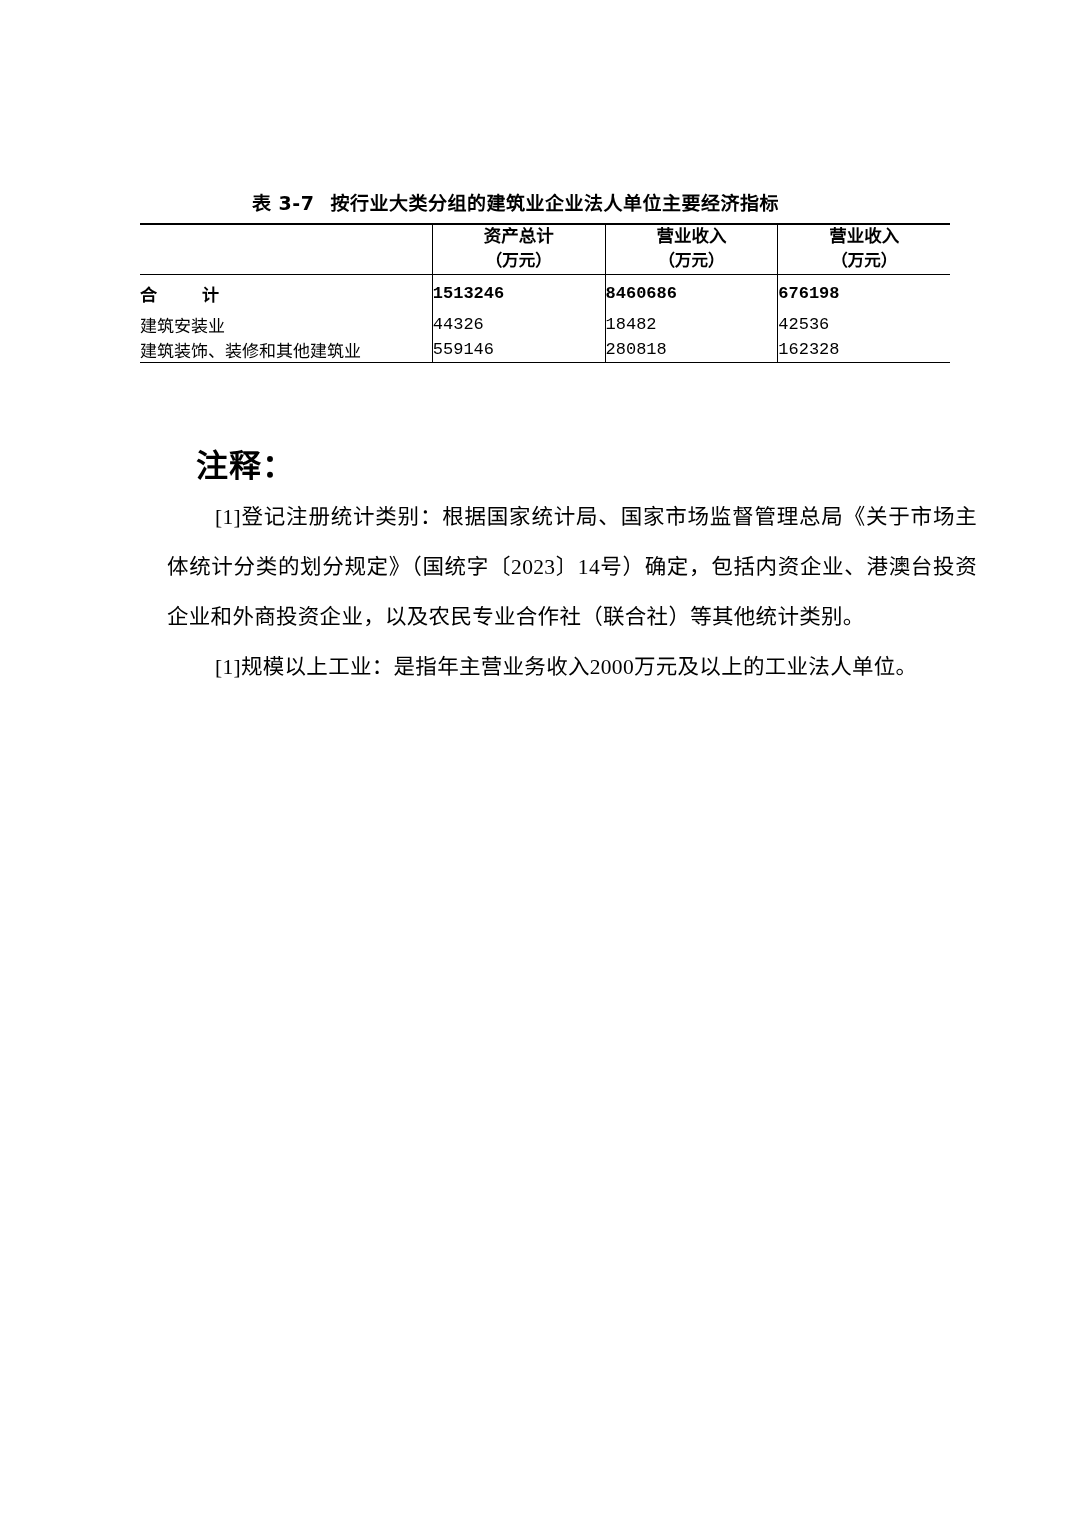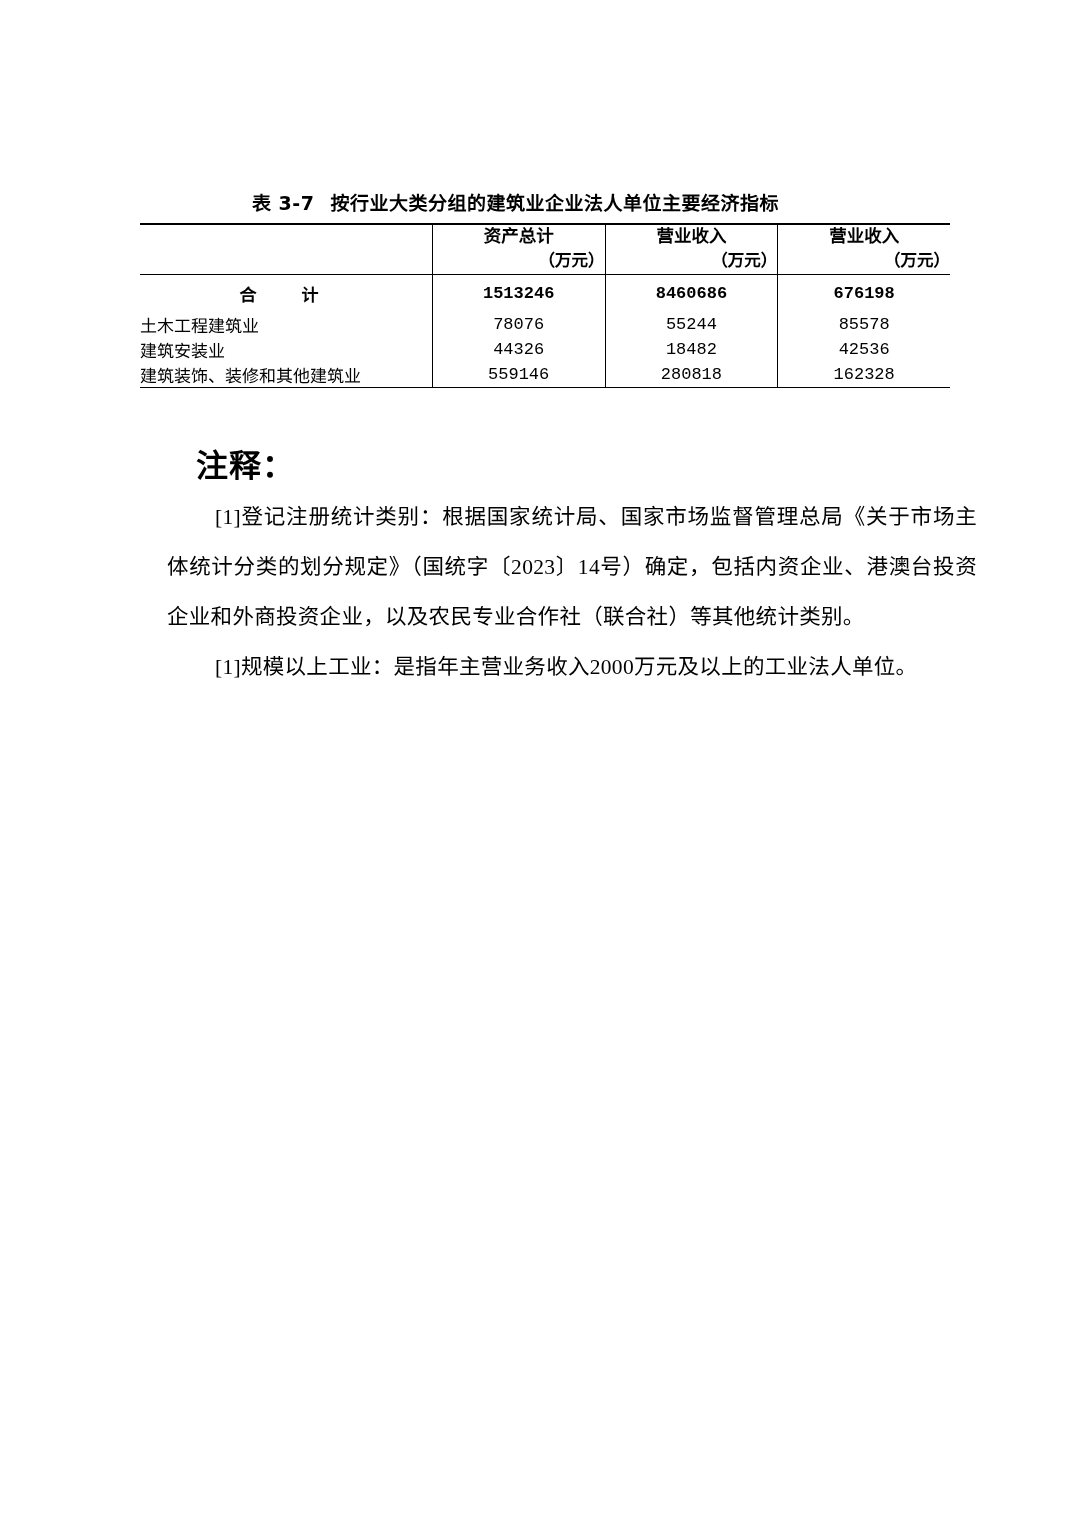--- a/index.html
+++ b/index.html
@@ -65,44 +65,43 @@
   .head-cell {
     text-align: center;
     line-height: 1.45;
     font-size: 17.5px;
     padding: 7px 4px 6px 4px;
     border-left: 1.1px solid #000;
   }
   .head-cell .unit {
     display: block;
     font-size: 16.5px;
-    text-align: right;
   }
   .head-blank {
     width: 292px;
   }
   .col-label {
     width: 292px;
     text-align: left;
     padding: 5px 4px 5px 6px;
     font-size: 17px;
     white-space: nowrap;
   }
   .col-val {
     width: 172px;
-    text-align: center;
+    text-align: left;
     padding: 5px 18px 5px 4px;
     font-size: 17px;
     white-space: nowrap;
   }
   .vline {
     border-left: 1.1px solid #000;
   }
   tr.total .col-label {
-    text-align: center;
+    text-align: left;
     font-weight: bold;
     letter-spacing: 14px;
     padding-left: 0;
   }
   tr.total .col-val {
     font-weight: bold;
   }
   tr.total td {
     padding-top: 6px;
     padding-bottom: 6px;
@@ -169,26 +168,20 @@
         </tr>
       </thead>
       <tbody>
         <tr class="total">
           <td class="col-label rule-mid">合　计</td>
           <td class="col-val vline rule-mid">1513246</td>
           <td class="col-val vline rule-mid">8460686</td>
           <td class="col-val vline rule-mid">676198</td>
         </tr>
         <tr>
-          <td class="col-label">土木工程建筑业</td>
-          <td class="col-val vline">78076</td>
-          <td class="col-val vline">55244</td>
-          <td class="col-val vline">85578</td>
-        </tr>
-        <tr>
           <td class="col-label">建筑安装业</td>
           <td class="col-val vline">44326</td>
           <td class="col-val vline">18482</td>
           <td class="col-val vline">42536</td>
         </tr>
         <tr>
           <td class="col-label">建筑装饰、装修和其他建筑业</td>
           <td class="col-val vline">559146</td>
           <td class="col-val vline">280818</td>
           <td class="col-val vline">162328</td>

